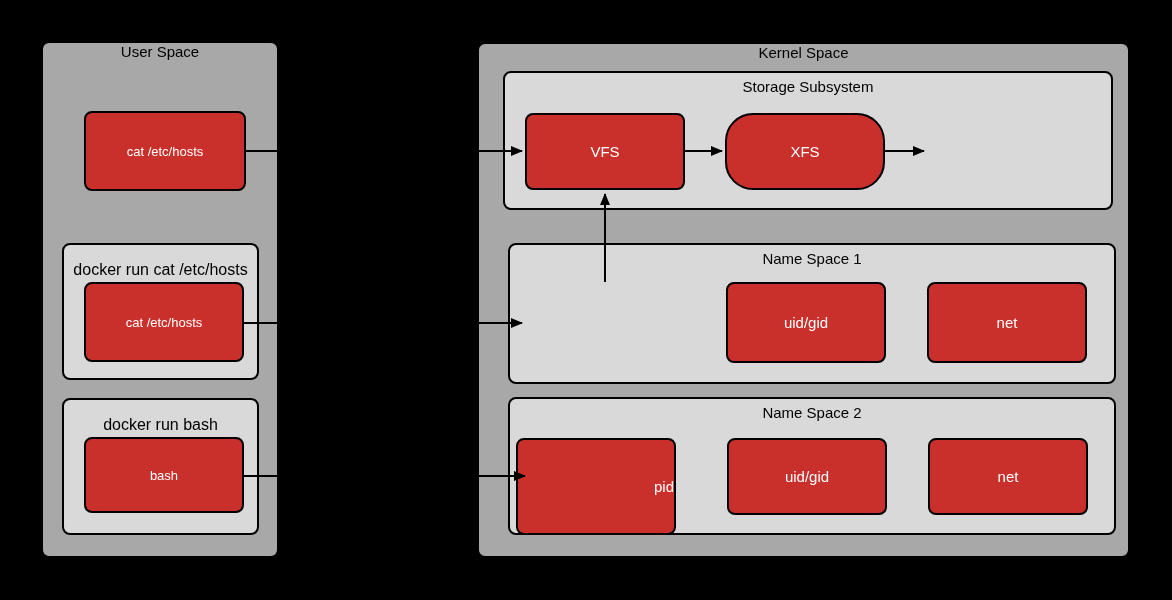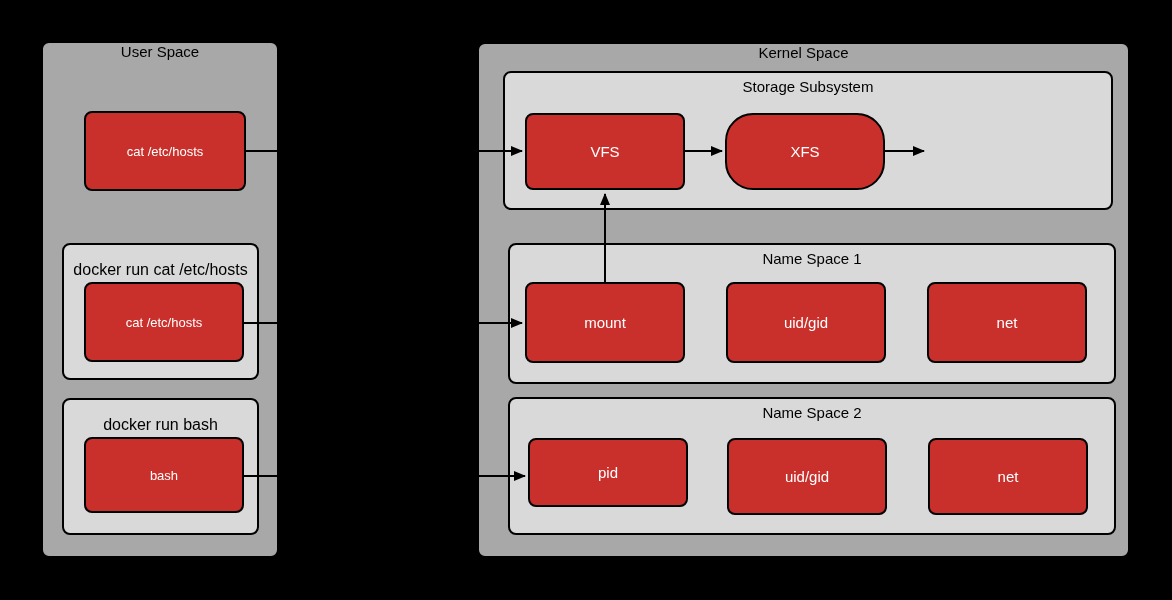--- a/index.html
+++ b/index.html
@@ -109,34 +109,31 @@
   <div class="node" style="left:525px; top:113px; width:160px; height:77px;">
     <span>VFS</span>
   </div>
   <div class="node" style="left:725px; top:113px; width:160px; height:77px;border-radius:28px;">
     <span>XFS</span>
   </div>
 
   <div class="group" style="left:508px; top:243px; width:608px; height:141px;">
     <span class="group-title">Name Space 1</span>
   </div>
-  <div class="node" style="left:525px; top:282px; width:160px; height:81px;">
-    <span>mount</span>
-  </div>
   <div class="node" style="left:726px; top:282px; width:160px; height:81px;">
     <span>uid/gid</span>
   </div>
   <div class="node" style="left:927px; top:282px; width:160px; height:81px;">
     <span>net</span>
   </div>
 
   <div class="group" style="left:508px; top:397px; width:608px; height:138px;">
     <span class="group-title">Name Space 2</span>
   </div>
-  <div class="node" style="left:528px; top:438px; width:160px; height:69px;">
+  <div class="node" style="left:516px; top:438px; width:160px; height:97px;justify-content:flex-end;">
     <span>pid</span>
   </div>
   <div class="node" style="left:727px; top:438px; width:160px; height:77px;">
     <span>uid/gid</span>
   </div>
   <div class="node" style="left:928px; top:438px; width:160px; height:77px;">
     <span>net</span>
   </div>
 
   <svg id="arrows" width="1172" height="600">

